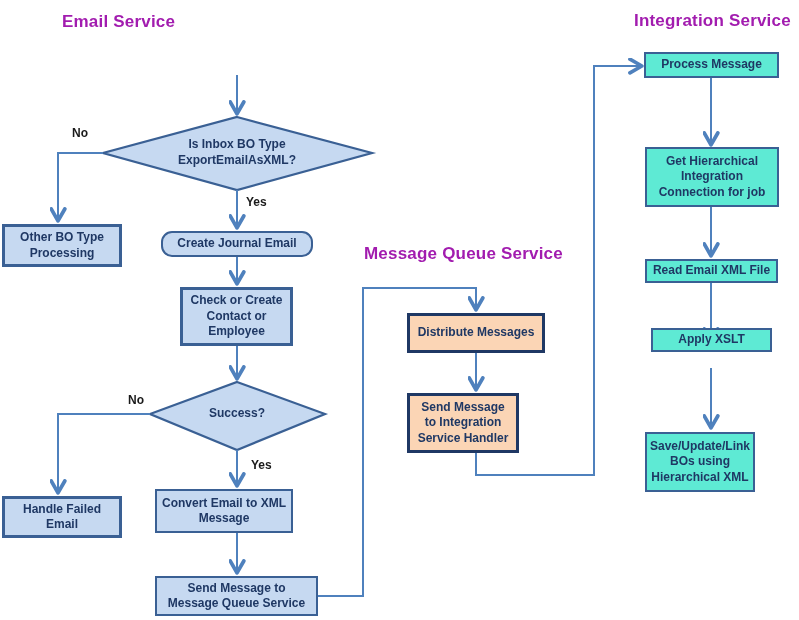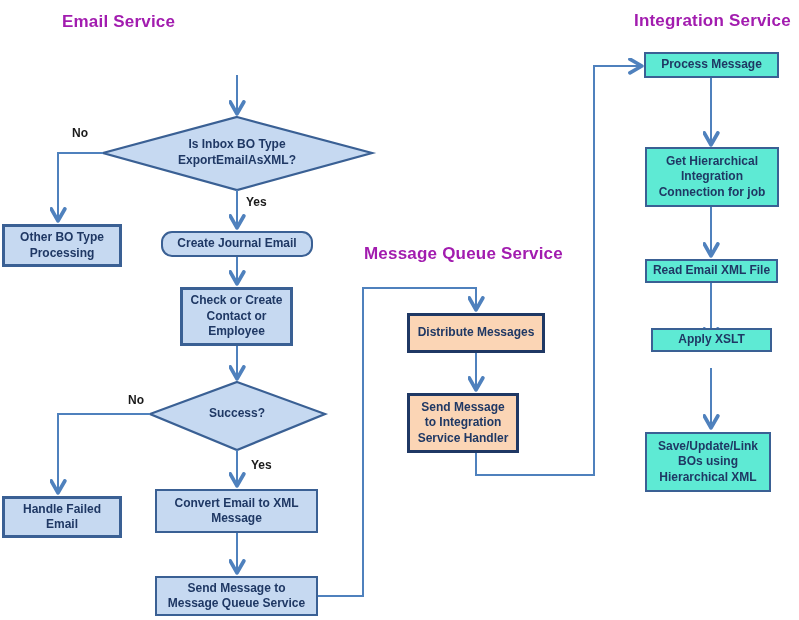--- a/index.html
+++ b/index.html
@@ -72,36 +72,36 @@
   <div class="box blue" style="left:2px;top:224px;width:120px;height:43px;border-width:3px;">Other BO Type Processing</div>
 
   <div class="box blue" style="left:161px;top:231px;width:152px;height:26px;border-radius:11px;">Create Journal Email</div>
 
   <div class="box blue" style="left:180px;top:287px;width:113px;height:59px;border-width:3px;">Check or Create Contact or Employee</div>
 
   <div class="dtext" style="left:187px;top:401px;width:100px;height:26px;">Success?</div>
 
   <div class="box blue" style="left:2px;top:496px;width:120px;height:42px;border-width:3px;">Handle Failed Email</div>
 
-  <div class="box blue" style="left:155px;top:489px;width:163px;height:44px;text-align:center;">Convert Email to XML Message</div>
+  <div class="box blue" style="left:155px;top:489px;width:138px;height:44px;text-align:center;">Convert Email to XML Message</div>
 
   <div class="box blue" style="left:155px;top:576px;width:163px;height:40px;">Send Message to Message Queue Service</div>
 
   <div class="box orange" style="left:407px;top:313px;width:138px;height:40px;">Distribute Messages</div>
 
   <div class="box orange" style="left:407px;top:393px;width:112px;height:60px;">Send Message to Integration Service Handler</div>
 
   <div class="box green" style="left:644px;top:52px;width:135px;height:26px;">Process Message</div>
 
   <div class="box green" style="left:645px;top:147px;width:134px;height:60px;">Get Hierarchical Integration Connection for job</div>
 
   <div class="box green" style="left:645px;top:259px;width:133px;height:24px;">Read Email XML File</div>
 
   <div class="box green" style="left:651px;top:328px;width:121px;height:24px;">Apply XSLT</div>
 
-  <div class="box green" style="left:645px;top:432px;width:126px;height:60px;">Save/Update/Link BOs using Hierarchical XML</div>
+  <div class="box green" style="left:645px;top:432px;width:110px;height:60px;">Save/Update/Link BOs using Hierarchical XML</div>
 
   <div class="edge-label" style="left:72px;top:126px;">No</div>
   <div class="edge-label" style="left:246px;top:195px;">Yes</div>
   <div class="edge-label" style="left:128px;top:393px;">No</div>
   <div class="edge-label" style="left:251px;top:458px;">Yes</div>
 
 </div>
 
 </body></html>

